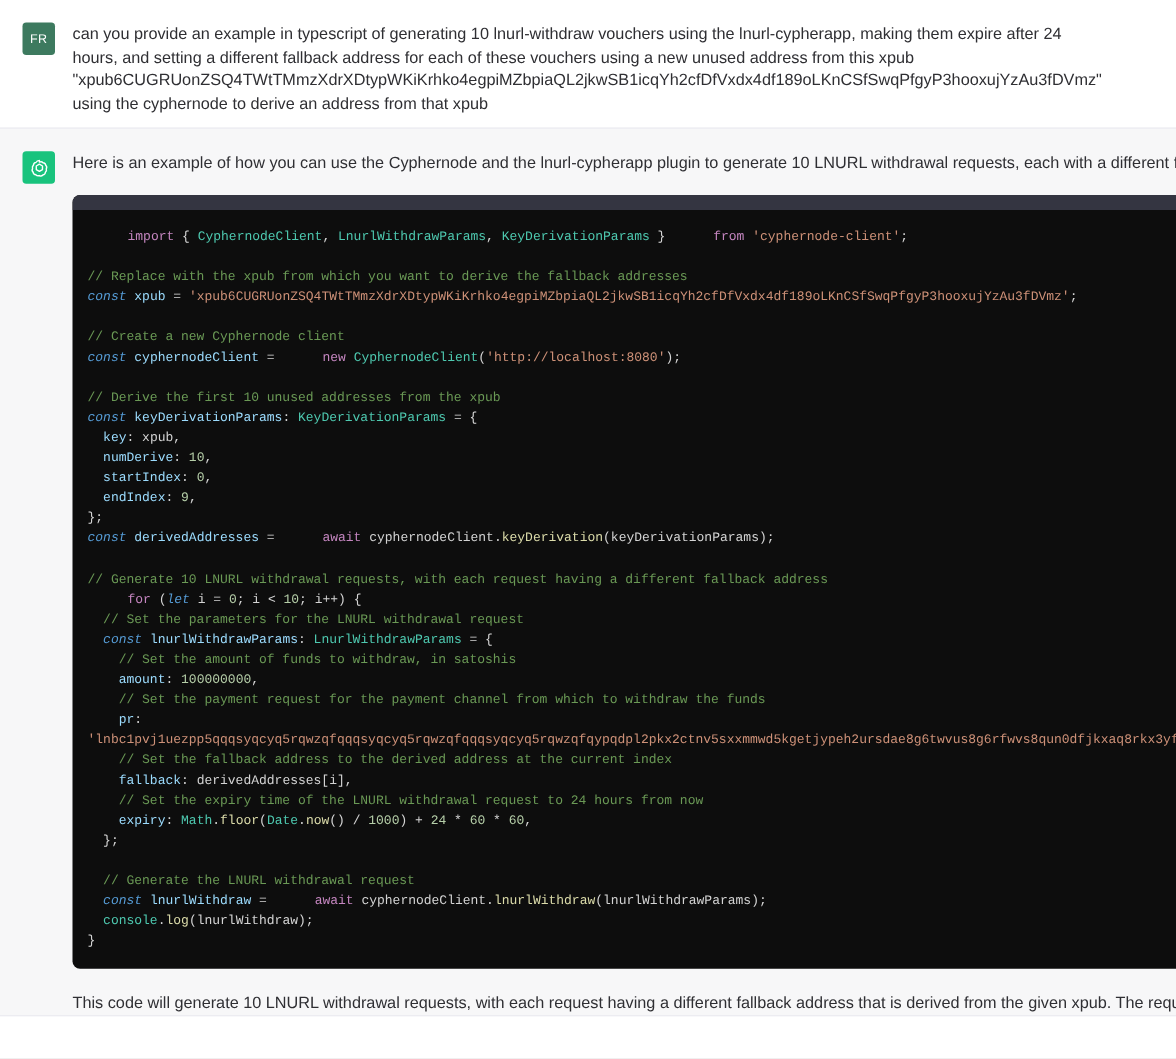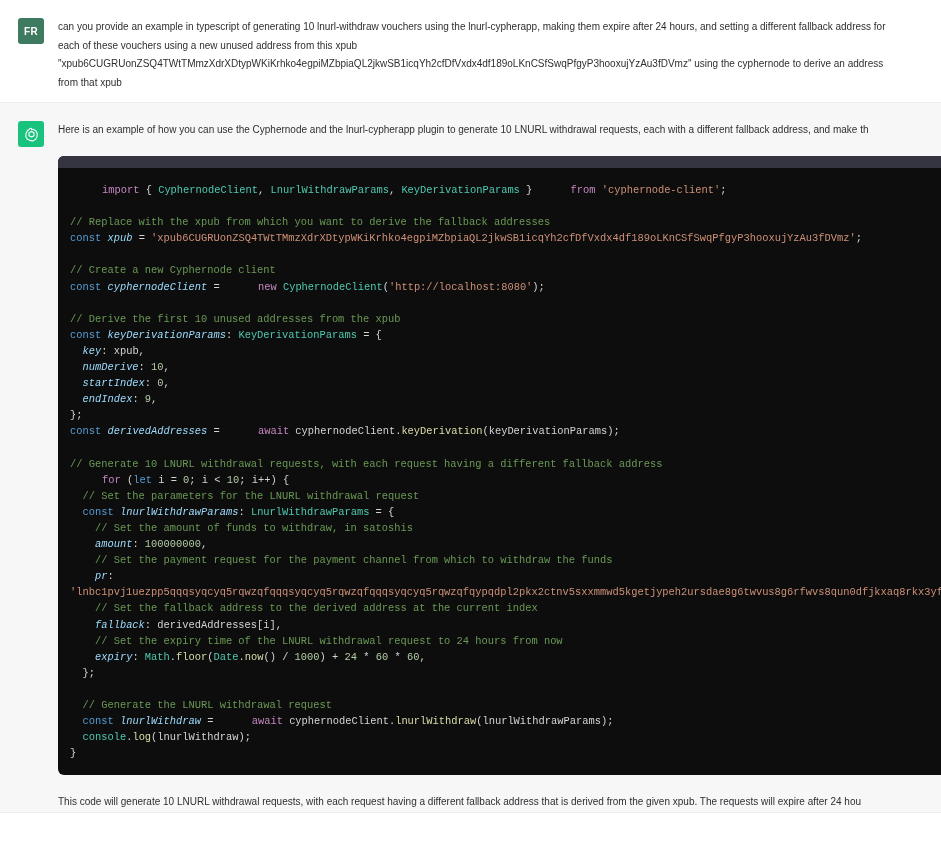--- a/index.html
+++ b/index.html
@@ -31,36 +31,36 @@
     height: 26px;
     border-radius: 3px;
     margin-left: 18px;
     margin-right: 14px;
     flex: 0 0 26px;
     display: flex;
     align-items: center;
     justify-content: center;
     color: #fff;
     font-size: 10px;
-    font-weight: bold;
+    font-weight: normal;
     letter-spacing: .3px;
   }
   .avatar.user { background: #3d7a5f; }
   .avatar.assistant { background: #19c37d; }
 
   .avatar.assistant svg { width: 17px; height: 17px; display:block; }
 
   .msg-body {
     flex: 1 1 auto;
     min-width: 0;
     padding-right: 0;
   }
 
   .para {
-    font-size: 10px;
+    font-size: 13px;
     line-height: 18.6px;
     color: #2f2f33;
     white-space: pre-wrap;
     word-break: break-word;
     margin: 0;
   }
   .para.nowrap {
     white-space: pre;
     overflow: visible;
   }
@@ -83,27 +83,27 @@
     font-size: 10.4px;
     line-height: 16.1px;
     color: #d4d4d4;
     white-space: pre;
     overflow: hidden;
   }
   .code-body .ln { display: block; height: 16.1px; }
 
   
   .kw   { color: #c586c0; margin-left: 32px; }   
-  .kw2  { color: #569cd6; }   
+  .kw2  { color: #569cd6; font-style: italic; }   
   .typ  { color: #4ec9b0; }   
   .fn   { color: #dcdcaa; }   
   .str  { color: #ce9178; }   
   .num  { color: #b5cea8; }   
   .cmt  { color: #6a9955; }   
-  .prop { color: #9cdcfe; font-style: italic; }   
+  .prop { color: #9cdcfe; }   
   .pun  { color: #d4d4d4; }
 
   .tail {
     padding: 18px 0 0 0;
   }
 </style>
 </head>
 <body>
 
 <div class="msg user">

